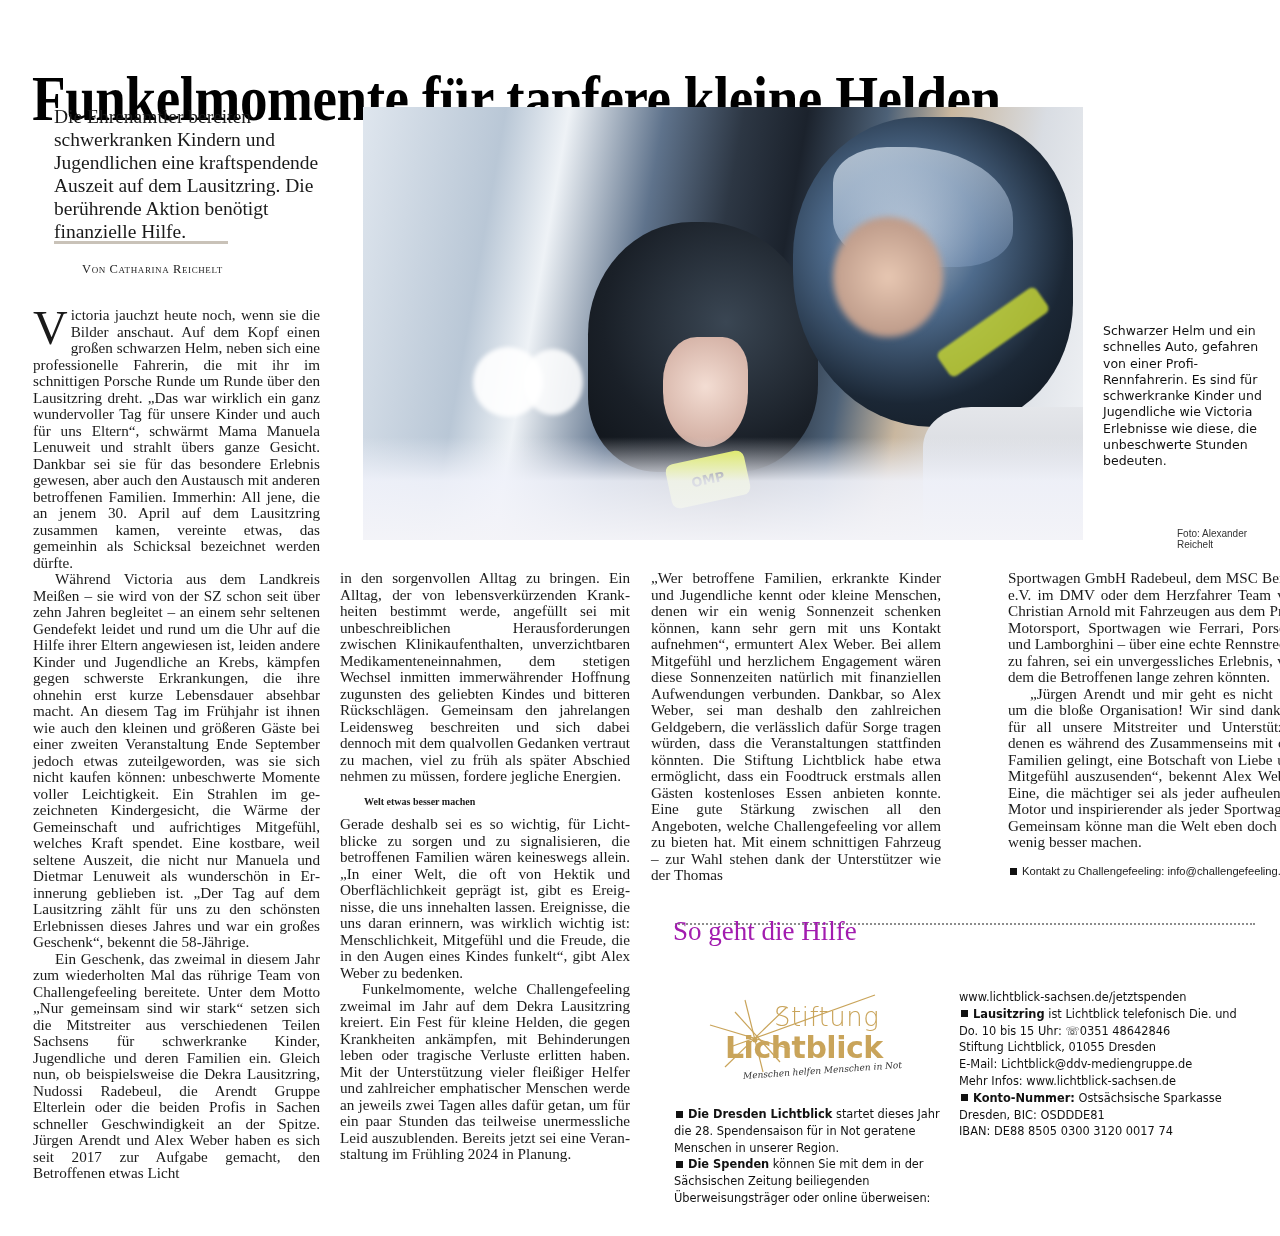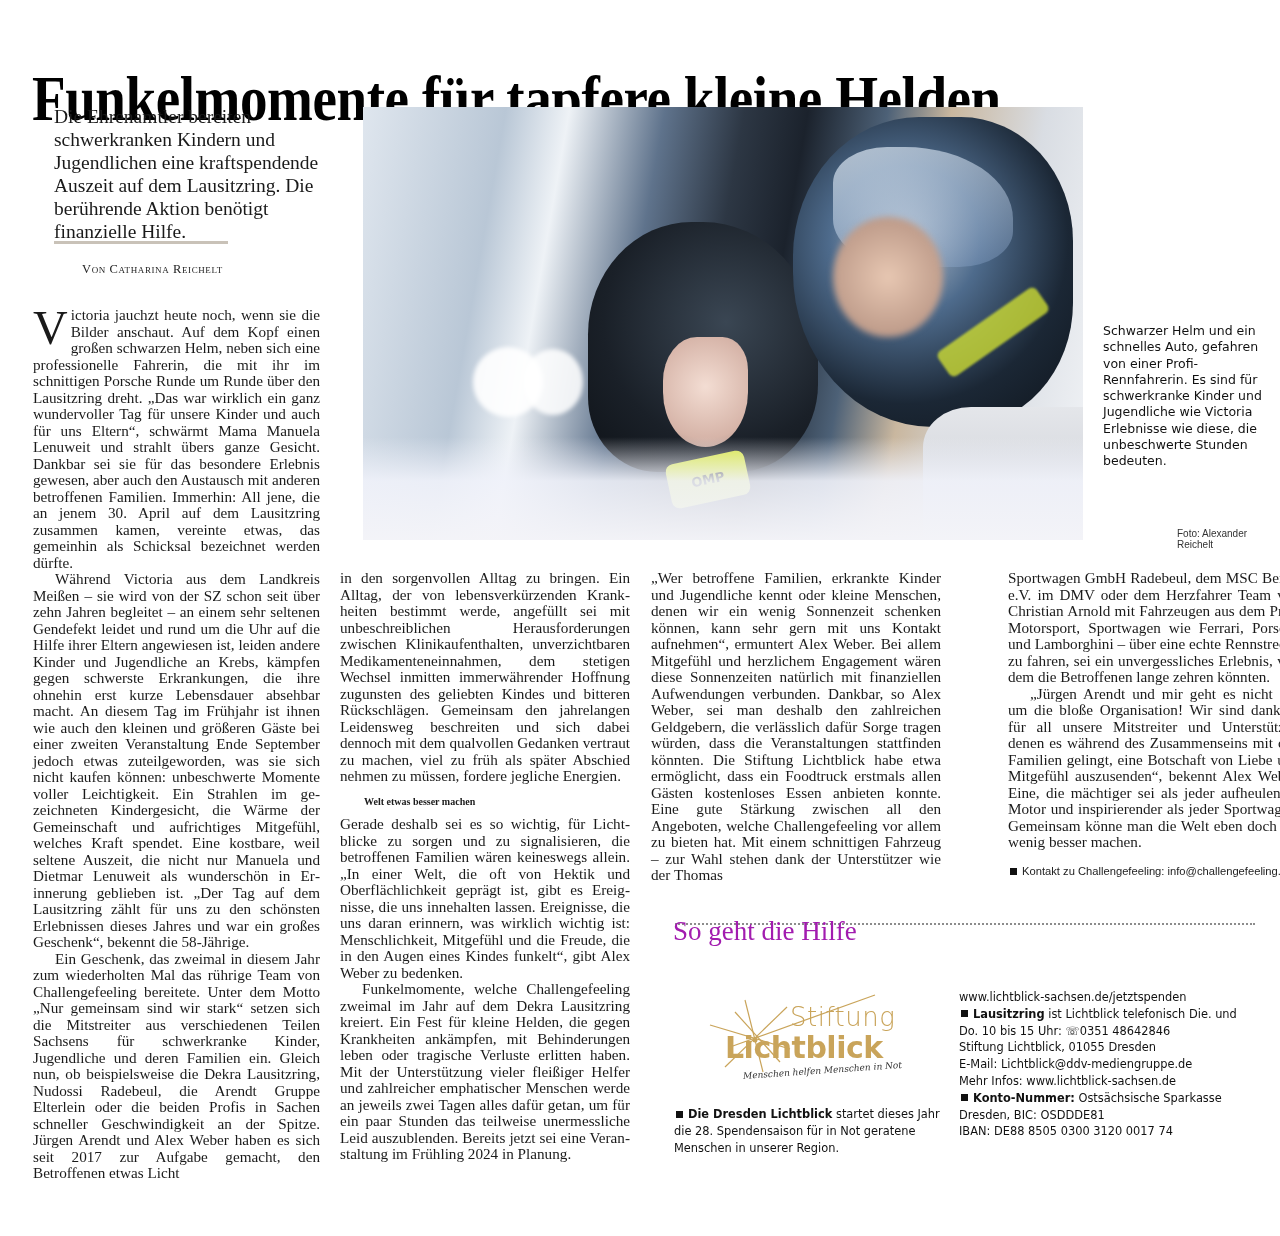--- a/index.html
+++ b/index.html
@@ -72,21 +72,21 @@
     margin-top: 12px; text-align: left;
   }
   .bullet { display: inline-block; width: 7px; height: 7px; background: #111; margin: 0 5px 1px 2px; vertical-align: middle; }
 
   .dotted-rule { position: absolute; left: 675px; top: 923px; width: 580px; border-top: 2px dotted #8c8c8c; }
   .box-title {
     position: absolute; left: 673px; top: 916px;
     font-family: "Liberation Serif", "DejaVu Serif", serif; font-size: 27px; color: #a21caf;
   }
   .logo { position: absolute; left: 695px; top: 992px; width: 210px; height: 95px; }
-  .logo .stiftung { position: absolute; left: 95px; top: 10px; font: 26px "DejaVu Sans", sans-serif; color: #c9a45a; font-weight: 300; letter-spacing: 0.5px; }
+  .logo .stiftung { position: absolute; left: 79px; top: 10px; font: 26px "DejaVu Sans", sans-serif; color: #c9a45a; font-weight: 300; letter-spacing: 0.5px; }
   .logo .lichtblick { position: absolute; left: 30px; top: 38px; font: bold 30px "DejaVu Sans", sans-serif; color: #c9a45a; letter-spacing: -0.5px; }
   .logo .tagline { position: absolute; left: 48px; top: 79px; font: italic 9px "DejaVu Serif", serif; color: #333; transform: rotate(-4deg); transform-origin: left; }
   .logo svg { position: absolute; left: 0; top: 0; }
 
   .info {
     position: absolute; font-family: "DejaVu Sans", "Liberation Sans", sans-serif;
     font-size: 11.4px; line-height: 16.8px; color: #111;
   }
   .info p { margin: 0; }
   .info b { font-weight: bold; }
@@ -156,20 +156,21 @@
     </g>
     <circle cx="60" cy="48" r="2.5" fill="#c9a45a"></circle>
   </svg>
   <div class="stiftung">Stiftung</div>
   <div class="lichtblick">Lichtblick</div>
   <div class="tagline">Menschen helfen Menschen in Not</div>
 </div>
 
 <div class="info info-left">
   <p><span class="bullet"></span><b>Die Dresden Lichtblick</b><span> startet dieses Jahr die 28. Spendensaison für in Not geratene Menschen in unserer Region.</span></p>
+  <p><span class="bullet"></span><b>Die Spenden</b><span> können Sie mit dem in der Sächsischen Zeitung beiliegenden Überweisungsträger oder online überweisen:</span></p>
 </div>
 
 <div class="info info-right">
   <p>www.lichtblick-sachsen.de/jetztspenden</p>
   <p><span class="bullet"></span><b>Lausitzring</b><span> ist Lichtblick telefonisch Die. und Do. 10 bis 15 Uhr: ☏0351 48642846</span></p>
   <p>Stiftung Lichtblick, 01055 Dresden</p>
   <p>E-Mail: Lichtblick@ddv-mediengruppe.de</p>
   <p>Mehr Infos: www.lichtblick-sachsen.de</p>
   <p><span class="bullet"></span><b>Konto-Nummer:</b><span> Ostsächsische Sparkasse Dresden, BIC: OSDDDE81</span></p>
   <p>IBAN: DE88 8505 0300 3120 0017 74</p>

